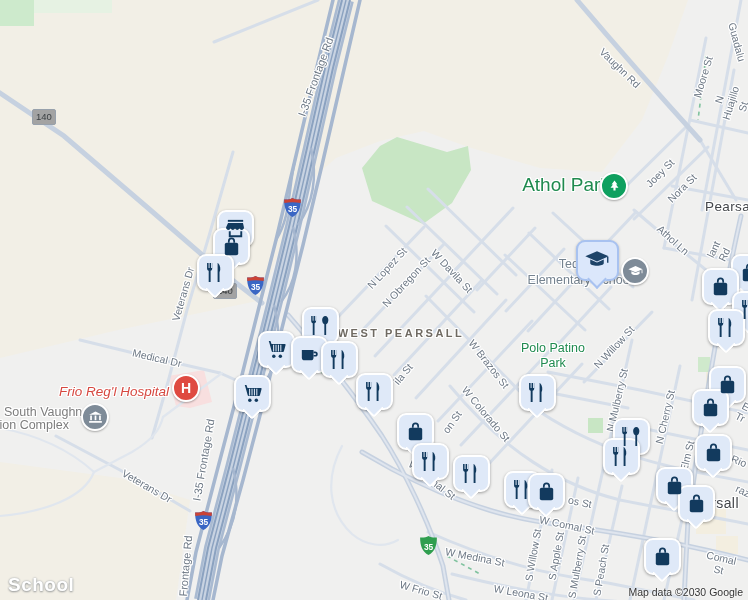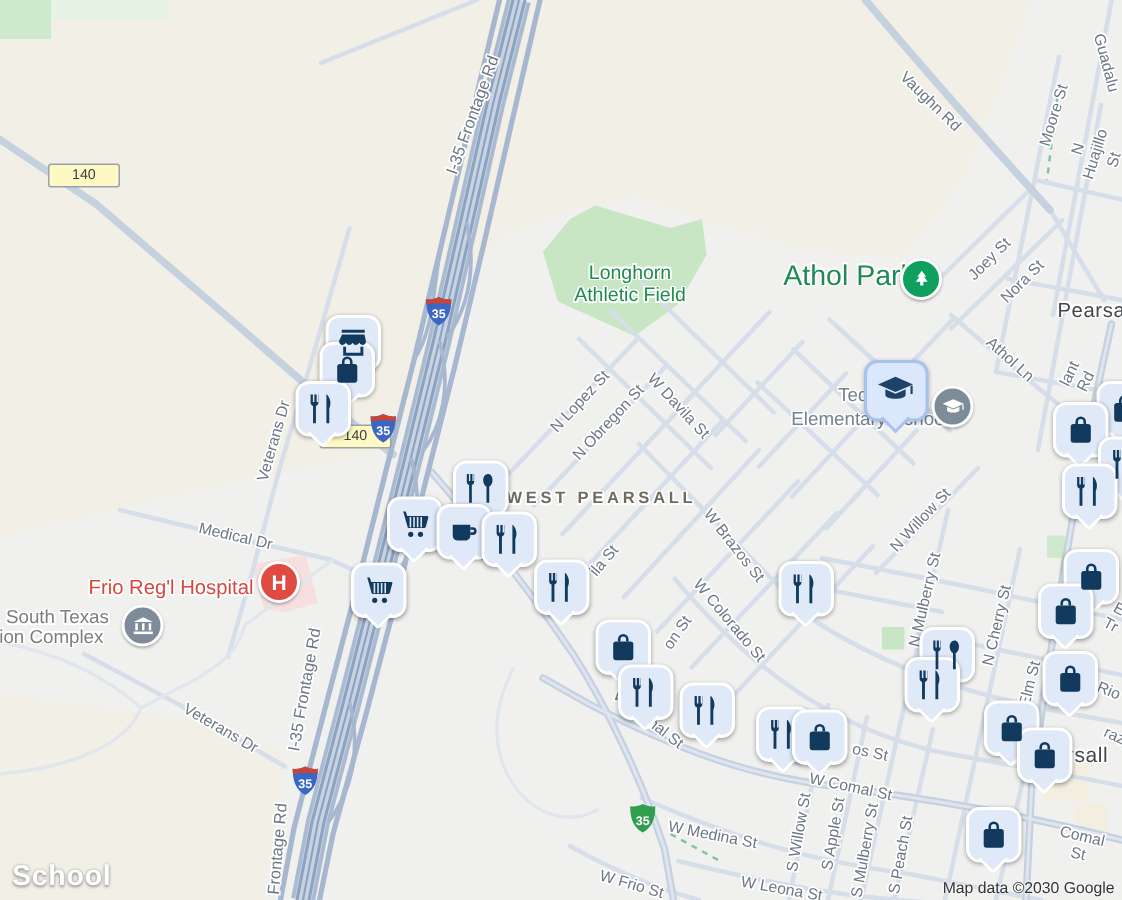--- a/index.html
+++ b/index.html
@@ -10,21 +10,21 @@
   
   .lbl{position:absolute;color:#6d7885;font-size:10.5px;line-height:1.18;font-weight:400;
        white-space:pre-line;text-align:center;pointer-events:none;
        text-shadow:1px 0 0 #fff,-1px 0 0 #fff,0 1px 0 #fff,0 -1px 0 #fff,
                    1px 1px 0 #fff,-1px -1px 0 #fff,1px -1px 0 #fff,-1px 1px 0 #fff;}
   .lbl.park{color:#1f8a4f;font-weight:400;}
   .lbl.school{color:#74828f;}
   .lbl.poi{color:#7d7d7d;}
   .lbl.city{color:#43464a;letter-spacing:.4px;}
   .lbl.hood{color:#6f6a62;font-weight:700;}
-  .lbl.hospital{color:#d6473f;font-weight:500;}
+  .lbl.hospital{color:#d6473f;font-weight:500;font-style:italic;}
   
   .marker{position:absolute;width:37px;height:37px;box-sizing:border-box;background:#dfe9f8;
           border:2px solid #fff;border-radius:9px;box-shadow:0 1px 3px rgba(0,0,0,.35);
           display:flex;align-items:center;justify-content:center;}
   .marker::after{content:"";position:absolute;left:50%;bottom:-7px;width:12px;height:12px;
           background:#dfe9f8;border-right:2px solid #fff;border-bottom:2px solid #fff;
           transform:translateX(-50%) rotate(45deg);border-bottom-right-radius:3px;}
   .marker svg{width:23px;height:23px;fill:#123a5e;position:relative;z-index:1;}
   
   .poic{position:absolute;width:28px;height:28px;border-radius:50%;box-sizing:border-box;
@@ -41,21 +41,21 @@
   
   .schoolm{position:absolute;width:43px;height:41px;box-sizing:border-box;background:#dbe7fb;
         border:2px solid #a8c2f0;border-radius:9px;display:flex;align-items:center;justify-content:center;
         box-shadow:0 1px 3px rgba(0,0,0,.25);}
   .schoolm::after{content:"";position:absolute;left:50%;bottom:-7px;width:12px;height:12px;
         background:#dbe7fb;border-right:2px solid #a8c2f0;border-bottom:2px solid #a8c2f0;
         transform:translateX(-50%) rotate(45deg);}
   .schoolm svg{width:28px;height:28px;fill:#1d4368;position:relative;z-index:1;}
   
   .shield{position:absolute;display:flex;align-items:center;justify-content:center;}
-  .shrect{background:#fef9c3;border:1px solid #98a1ac;border-radius:2px;padding:0 15px;height:14px;
+  .shrect{background:#a3a3a3;border:1px solid #98a1ac;border-radius:2px;padding:0 3px;height:14px;
         line-height:14px;font-size:9.5px;color:#3c4043;}
   .shield svg text{font-family:"Liberation Sans",sans-serif;}
   
   .watermark{position:absolute;left:8px;bottom:4px;font-size:19px;font-weight:700;color:#fff;
         letter-spacing:.5px;text-shadow:0 0 2px #9aa0a6,0 1px 2px rgba(60,64,67,.45);}
   .attribution{position:absolute;right:5px;bottom:2px;font-size:10.5px;color:#333;
         text-shadow:0 0 2px #fff,0 0 2px #fff;}
 </style>
 </head>
 <body>
@@ -261,26 +261,26 @@
       <div class="lbl street" style="left: 421px; top: 590px; transform: translate(-50%, -50%) rotate(16deg);">W Frio St</div>
       <div class="lbl street" style="left: 521px; top: 593px; transform: translate(-50%, -50%) rotate(10deg);">W Leona St</div>
       <div class="lbl street" style="left: 720px; top: 564px; transform: translate(-50%, -50%) rotate(13deg);">Comal St</div>
       <div class="lbl street" style="left: 687px; top: 456px; transform: translate(-50%, -50%) rotate(-76deg);">Elm St</div>
       <div class="lbl street" style="left: 743px; top: 412px; transform: translate(-50%, -50%) rotate(28deg);">E Tr</div>
       <div class="lbl street" style="left: 739px; top: 461px; transform: translate(-50%, -50%) rotate(22deg);">Rio</div>
       <div class="lbl street" style="left: 743px; top: 491px; transform: translate(-50%, -50%) rotate(25deg);">raz</div>
       <div class="lbl street" style="left: 204px; top: 460px; font-size: 11px; transform: translate(-50%, -50%) rotate(-80deg);">I-35 Frontage Rd</div>
       <div class="lbl street" style="left: 186px; top: 566px; font-size: 11px; transform: translate(-50%, -50%) rotate(-85deg);">Frontage Rd</div>
       <div class="lbl street" style="left: 147px; top: 486px; transform: translate(-50%, -50%) rotate(30deg);">Veterans Dr</div>
-      <div class="lbl park" style="left: 420px; top: 189px; font-size: 13px; transform: translate(-50%, -50%) rotate(0deg);">Longhorn
-Athletic Field</div>
       <div class="lbl park" style="left: 566px; top: 185px; font-size: 19px; transform: translate(-50%, -50%) rotate(0deg);">Athol Park</div>
+      <div class="lbl park" style="left: 553px; top: 356px; font-size: 12.5px; transform: translate(-50%, -50%) rotate(0deg);">Polo Patino
+Park</div>
       <div class="lbl school" style="left: 588px; top: 264px; font-size: 12.5px; transform: translate(-50%, -50%) rotate(0deg);">Ted Flores</div>
       <div class="lbl school" style="left: 580px; top: 280px; font-size: 12.5px; transform: translate(-50%, -50%) rotate(0deg);">Elementary School</div>
-      <div class="lbl poi" style="left: 4px; top: 412px; font-size: 12.5px; transform: translate(0px, -50%) rotate(0deg);">South Texas</div>
+      <div class="lbl poi" style="left: 4px; top: 412px; font-size: 12.5px; transform: translate(0px, -50%) rotate(0deg);">South Vaughn</div>
       <div class="lbl poi" style="left: -4px; top: 425px; font-size: 12.5px; transform: translate(0px, -50%) rotate(0deg);">tion Complex</div>
       <div class="lbl hospital" style="left: 114px; top: 392px; font-size: 13.5px; transform: translate(-50%, -50%) rotate(0deg);">Frio Reg'l Hospital</div>
       <div class="lbl city" style="left: 705px; top: 207px; font-size: 13.5px; transform: translate(0px, -50%) rotate(0deg);">Pearsall</div>
       <div class="lbl city" style="left: 712px; top: 503px; font-size: 14px; transform: translate(-50%, -50%) rotate(0deg);">Pearsall</div>
       <div class="lbl hood" style="left: 401px; top: 333px; font-size: 11px; letter-spacing: 2.5px; transform: translate(-50%, -50%) rotate(0deg);">WEST PEARSALL</div>
     </div>
   <div class="layer" id="shields-layer">
       <div class="shield" style="left: 32px; top: 109px;">
         <div class="shrect">140</div>
       </div>

